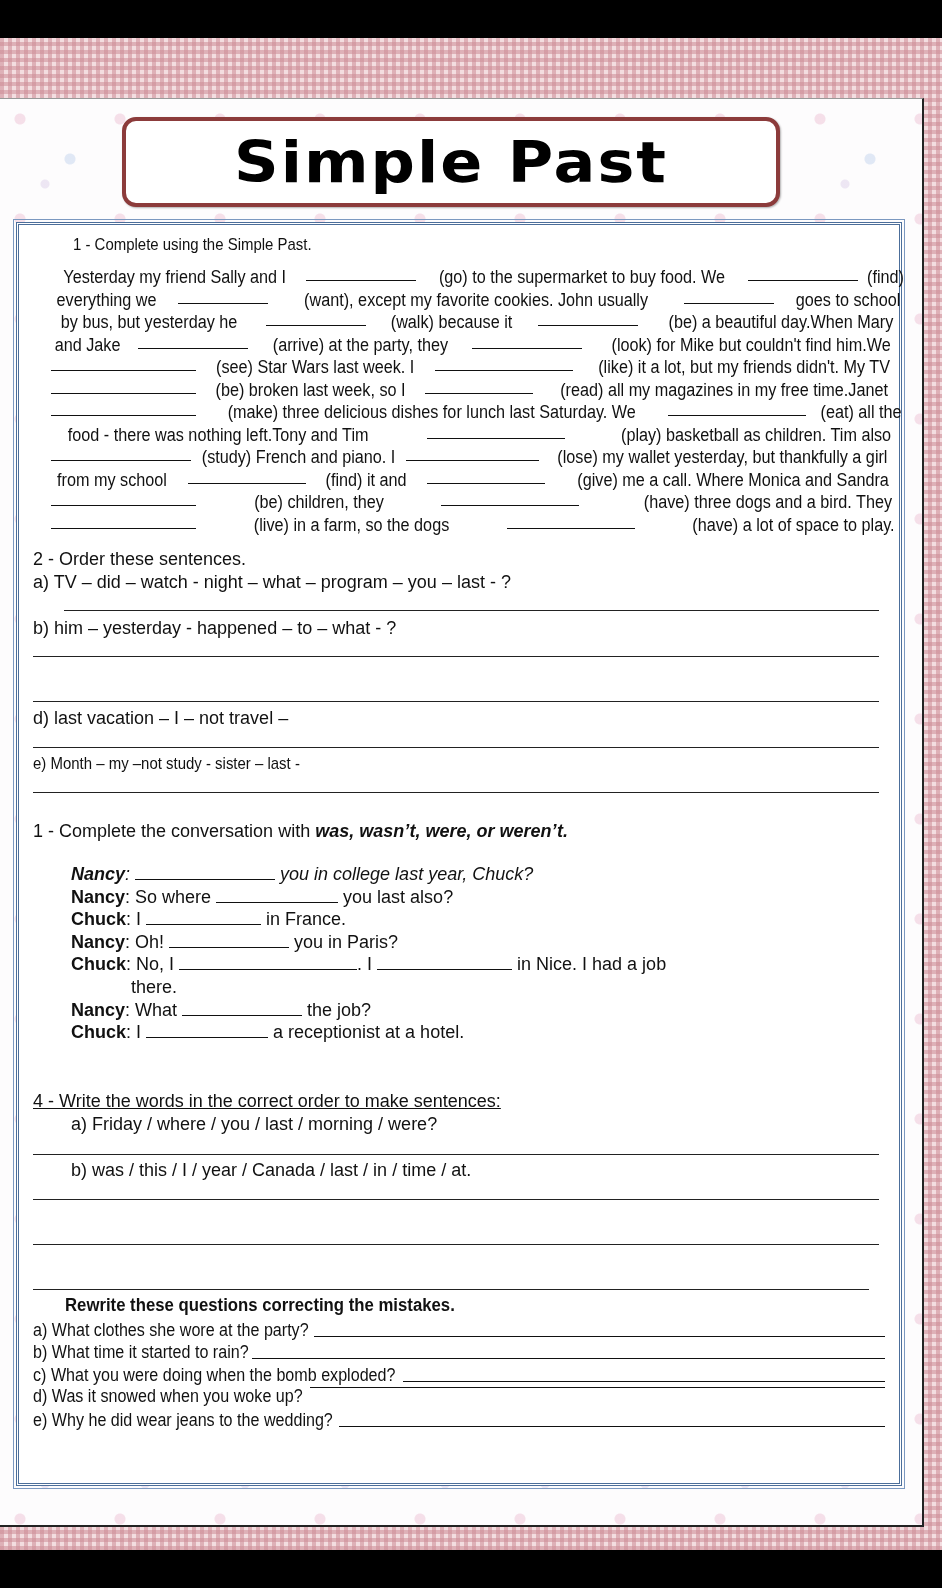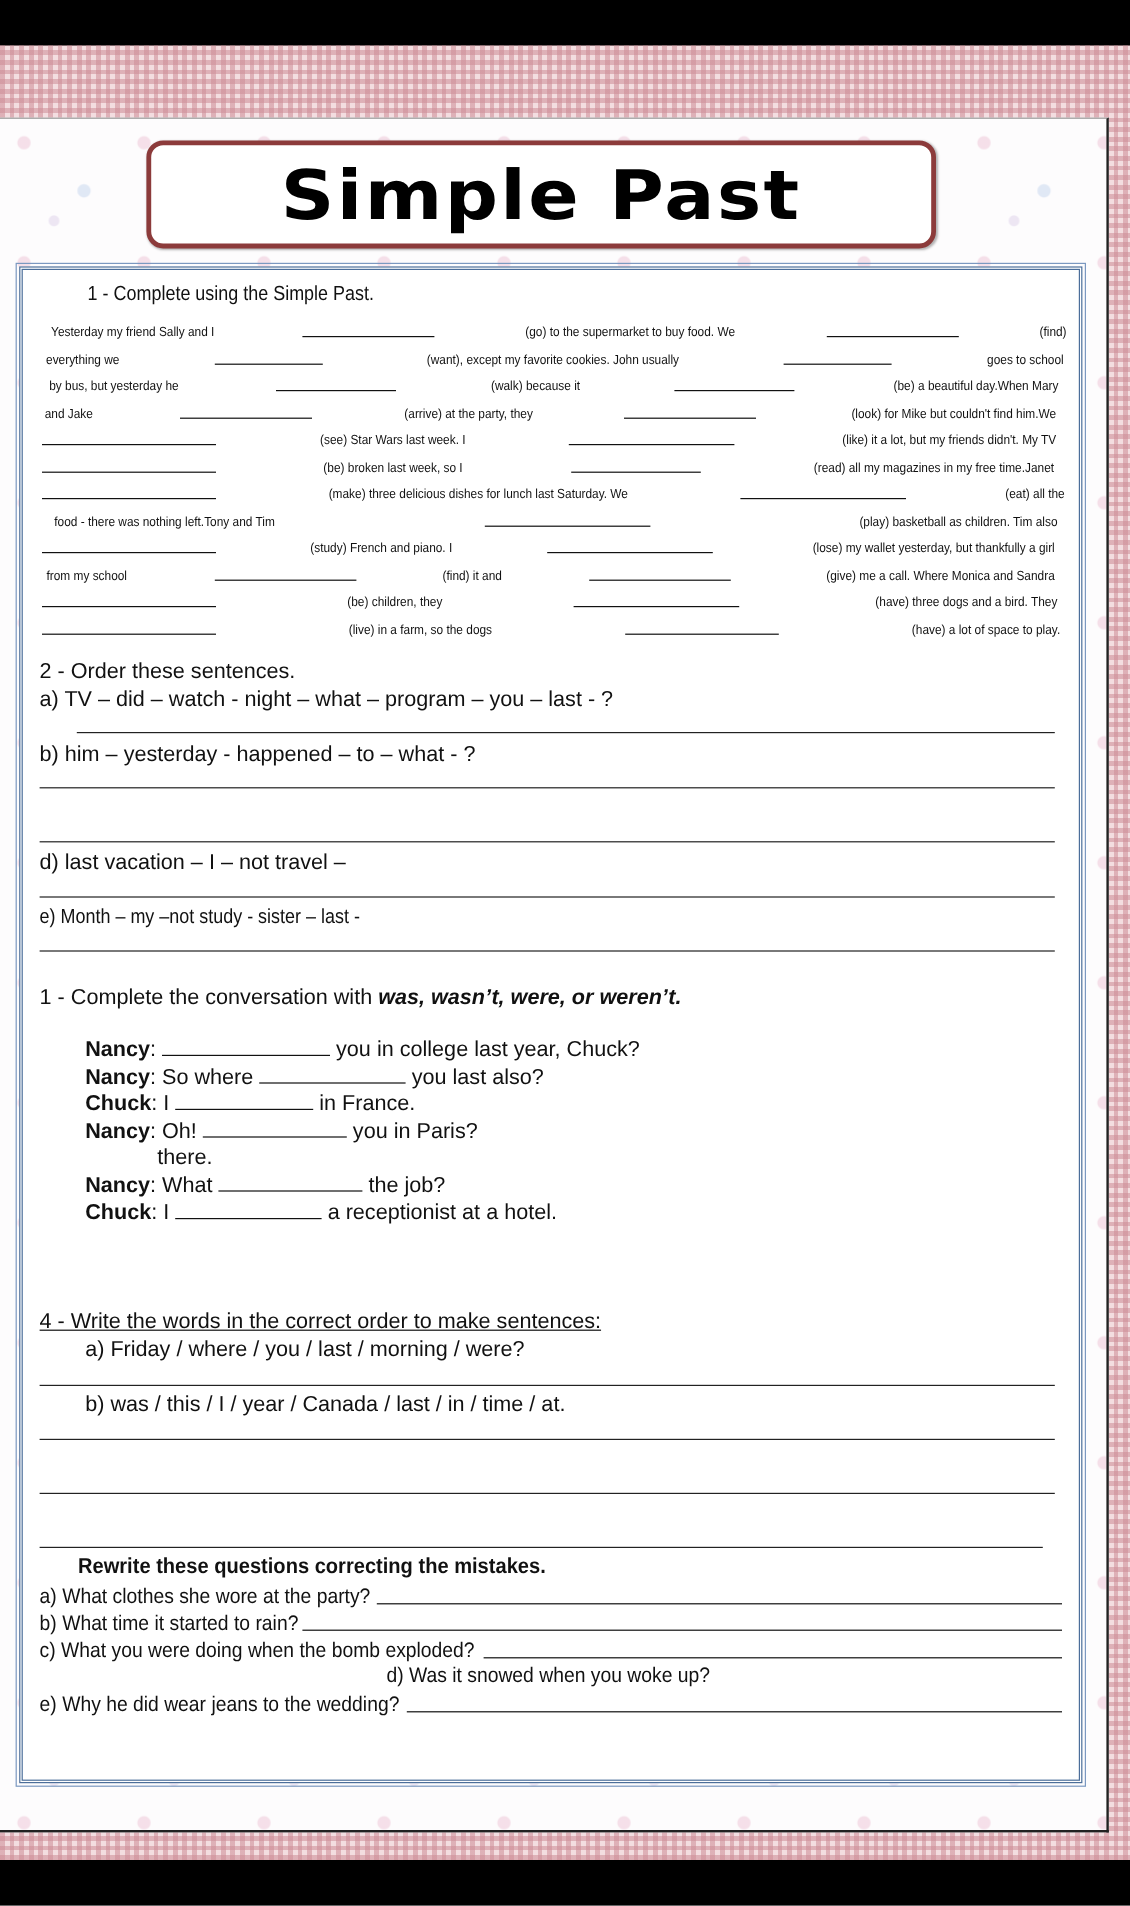--- a/index.html
+++ b/index.html
@@ -35,21 +35,21 @@
     font-family:"DejaVu Sans", sans-serif; transform:scaleY(0.92);
   }
   .content {
     position:absolute; left:16px; top:222px; width:886px; height:1264px;
     border:3px double #4c6e9a; outline:1px solid #7b98c0; outline-offset:2px;
     background:#fff; box-sizing:border-box;
   }
   .abs { position:absolute; white-space:nowrap; }
   .c1 { font-family:"Liberation Sans", sans-serif; font-size:16px; transform:scaleX(0.88); transform-origin:left; }
   .c2 { font-size:18px; }
-  .para1 { position:absolute; left:16px; top:41px; width:855px; font-size:11px; line-height:22.5px; text-align:justify; transform:scaleX(1); }
+  .para1 { position:absolute; left:32px; top:41px; width:855px; font-size:18px; line-height:22.5px; text-align:justify; transform:scaleX(1); }
   .para1 .ln { display:flex; justify-content:space-between; white-space:nowrap; height:22.5px; }
   .blank { display:inline-block; border-bottom:1px solid #111; height:14px; vertical-align:baseline; }
   .rule { position:absolute; height:0; border-top:1.5px solid #222; }
   .bold { font-weight:bold; }
   .ital-bold { font-weight:bold; font-style:italic; }
   .conv { font-size:18px; }
 </style>
 </head>
 <body>
 
@@ -150,24 +150,25 @@
   <div class="rule" style="left:14px; width:846px; top:476px;"></div>
   <div class="abs c2" style="left:14px; top:483px;">d) last vacation – I – not travel –</div>
   <div class="rule" style="left:14px; width:846px; top:522px;"></div>
   <div class="abs c1" style="left:14px; top:529px; font-size:17px;">e) Month – my –not study -  sister – last -</div>
   <div class="rule" style="left:14px; width:846px; top:567px;"></div>
 
   <div class="abs c2" style="left:14px; top:596px;">
     <span>1 - Complete the conversation with </span><span class="ital-bold">was, wasn’t, were, or weren’t.</span>
   </div>
   <div id="s3" class="abs conv" style="left:52px; top:639px;">
-      <div style="height: 22.6px;"><span class="bold">Nancy</span><span>: </span><span class="blank" style="width: 140px;"></span><span> you in college last year, Chuck?</span></div>
+      <div style="height: 22.6px; font-style: italic;"><span class="bold">Nancy</span><span>: </span><span class="blank" style="width: 140px;"></span><span> you in college last year, Chuck?</span></div>
       <div style="height: 22.6px;"><span class="bold">Nancy</span><span>: So where </span><span class="blank" style="width: 122px;"></span><span> you last also?</span></div>
       <div style="height: 22.6px;"><span class="bold">Chuck</span><span>: I </span><span class="blank" style="width: 115px;"></span><span> in France.</span></div>
       <div style="height: 22.6px;"><span class="bold">Nancy</span><span>: Oh! </span><span class="blank" style="width: 120px;"></span><span> you in Paris?</span></div>
+      <div style="height: 22.6px;"><span class="bold">Chuck</span><span>: No, I </span><span class="blank" style="width: 178px;"></span><span>. I </span><span class="blank" style="width: 135px;"></span><span> in Nice. I had a job</span></div>
       <div style="height: 22.6px;"><span style="padding-left: 60px;">there.</span></div>
       <div style="height: 22.6px;"><span class="bold">Nancy</span><span>: What </span><span class="blank" style="width: 120px;"></span><span> the job?</span></div>
       <div style="height: 22.6px;"><span class="bold">Chuck</span><span>: I </span><span class="blank" style="width: 122px;"></span><span> a receptionist at a hotel.</span></div>
     </div>
 
   <div class="abs c2" style="left:14px; top:866px;text-decoration:underline;">4 - Write the words in the correct order to make sentences:</div>
   <div class="abs c2" style="left:52px; top:889px;">a) Friday / where /  you / last / morning / were?</div>
   <div class="rule" style="left:14px; width:846px; top:929px;"></div>
   <div class="abs c2" style="left:52px; top:935px;">b) was / this / I / year / Canada / last / in / time / at.</div>
   <div class="rule" style="left:14px; width:846px; top:974px;"></div>
@@ -181,21 +182,21 @@
         <span style="flex: 1 1 0%; border-bottom: 1.5px solid rgb(17, 17, 17); margin-left: 4px; margin-bottom: 4px; height: 1px;"></span>
       </div>
       <div style="display: flex; align-items: flex-end; height: 22.6px; font-size: 17.5px;">
         <span style="white-space: nowrap; transform: scaleX(0.92); transform-origin: left center; margin-right: -19px;">b) What time it started to rain?</span>
         <span style="flex: 1 1 0%; border-bottom: 1.5px solid rgb(17, 17, 17); margin-left: 4px; margin-bottom: 4px; height: 1px;"></span>
       </div>
       <div style="display: flex; align-items: flex-end; height: 22.6px; font-size: 17.5px;">
         <span style="white-space: nowrap; transform: scaleX(0.92); transform-origin: left center; margin-right: -28px;">c) What you were doing when the bomb exploded?</span>
         <span style="flex: 1 1 0%; border-bottom: 1.5px solid rgb(17, 17, 17); margin-left: 4px; margin-bottom: 4px; height: 1px;"></span>
       </div>
-      <div style="display: flex; align-items: center; height: 22.6px; font-size: 17.5px; flex-direction: column;">
+      <div style="display: flex; align-items: flex-start; height: 22.6px; font-size: 17.5px;">
         <span style="white-space: nowrap; transform: scaleX(0.92); transform-origin: left center; margin-right: -20px;">d) Was it snowed when you woke up?</span>
         <span style="flex: 1 1 0%; border-bottom: 1.5px solid rgb(17, 17, 17); margin-left: 4px; margin-bottom: 4px; height: 1px;"></span>
       </div>
       <div style="display: flex; align-items: flex-end; height: 22.6px; font-size: 17.5px;">
         <span style="white-space: nowrap; transform: scaleX(0.92); transform-origin: left center; margin-right: -24px;">e) Why he did wear jeans to the wedding?</span>
         <span style="flex: 1 1 0%; border-bottom: 1.5px solid rgb(17, 17, 17); margin-left: 4px; margin-bottom: 4px; height: 1px;"></span>
       </div>
     </div>
 </div>
 

